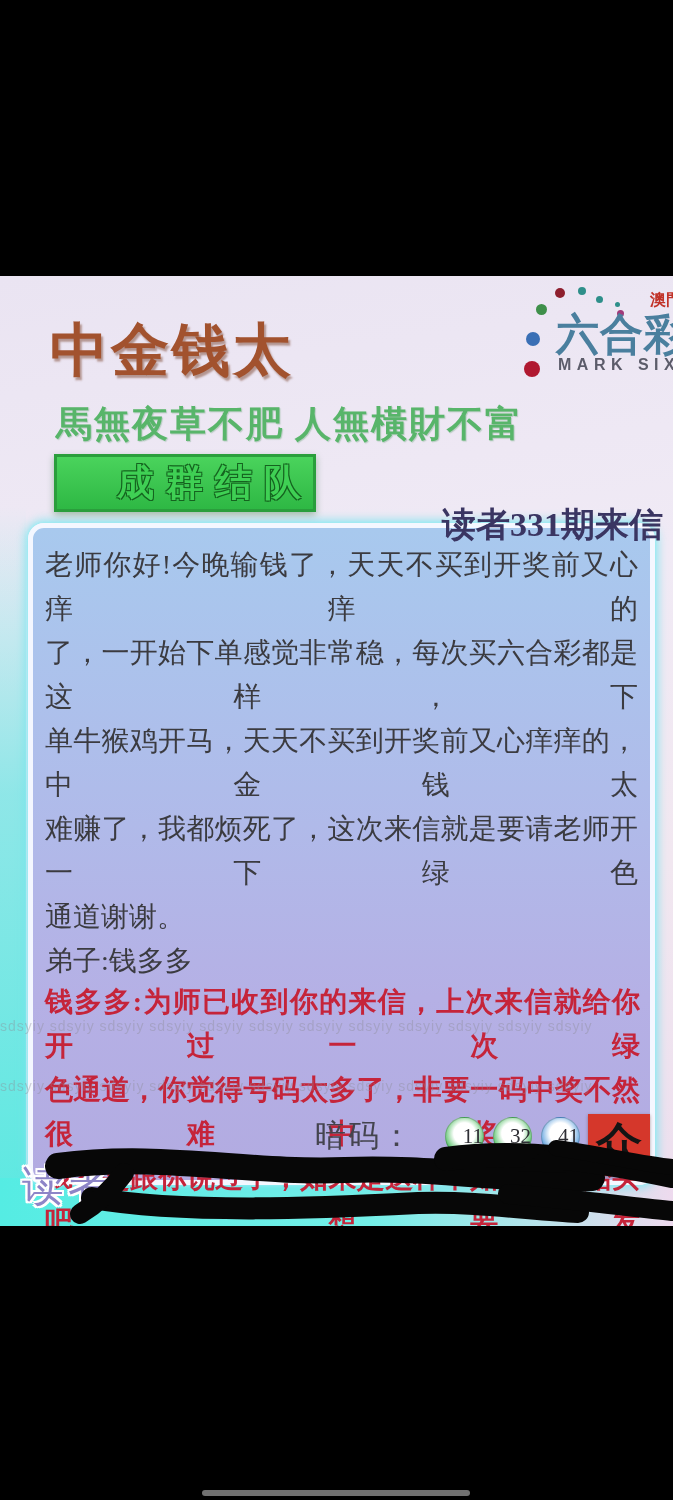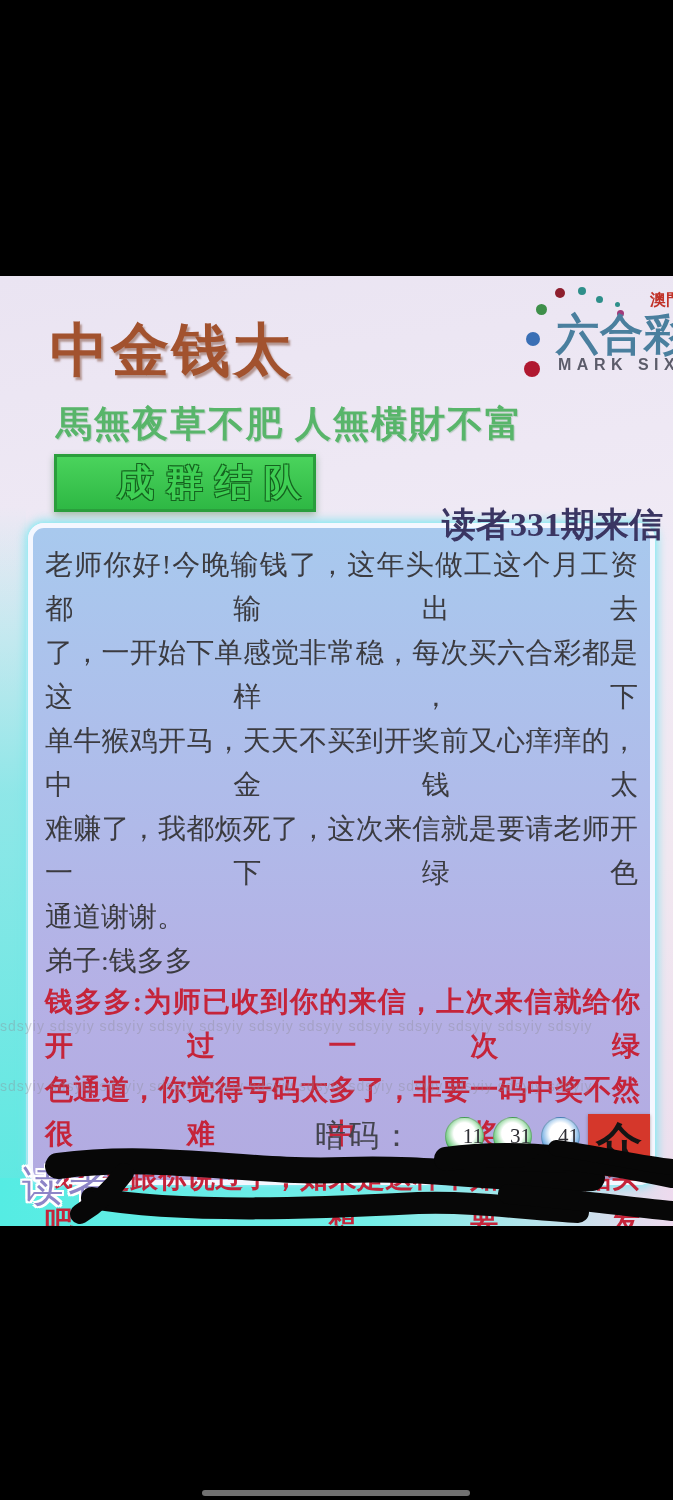--- a/index.html
+++ b/index.html
@@ -162,42 +162,42 @@
     </div>
 
     <div class="slogan">馬無夜草不肥 人無橫財不富</div>
 
     <div class="badge">成群结队</div>
 
     <div class="issue">读者331期来信</div>
 
     <div class="panel">
       <div class="letter">
-        <div class="jline">老师你好!今晚输钱了，这年头做工这个月工资都输出去</div>
+        <div class="jline">老师你好!今晚输钱了，天天不买到开奖前又心痒痒的</div>
         <div class="jline">了，一开始下单感觉非常稳，每次买六合彩都是这样，下</div>
         <div class="jline">单牛猴鸡开马，天天不买到开奖前又心痒痒的，中金钱太</div>
         <div class="jline">难赚了，我都烦死了，这次来信就是要请老师开一下绿色</div>
         <div class="jline short">通道谢谢。</div>
         <div class="jline short">弟子:钱多多</div>
       </div>
 
       <div class="reply">
         <div class="jline">钱多多:为师已收到你的来信，上次来信就给你开过一次绿</div>
         <div class="jline">色通道，你觉得号码太多了，非要一码中奖不然很难中奖，</div>
         <div class="jline">我不是跟你说过了，如果是这样不如从头开始买吧，想要发</div>
 
       </div>
 
       <div class="code-row">
         <span class="code-label">暗码：</span>
         <span class="ball ball-green">
             <span>11</span>
           </span>
         <span class="ball ball-green">
-            <span>31</span>
+            <span>32</span>
           </span>
         <span class="ball ball-blue">
             <span>41</span>
           </span>
         <span class="ball ball-red">
             <span>12</span>
           </span>
       </div>
 
       <div class="stamp">众</div>

